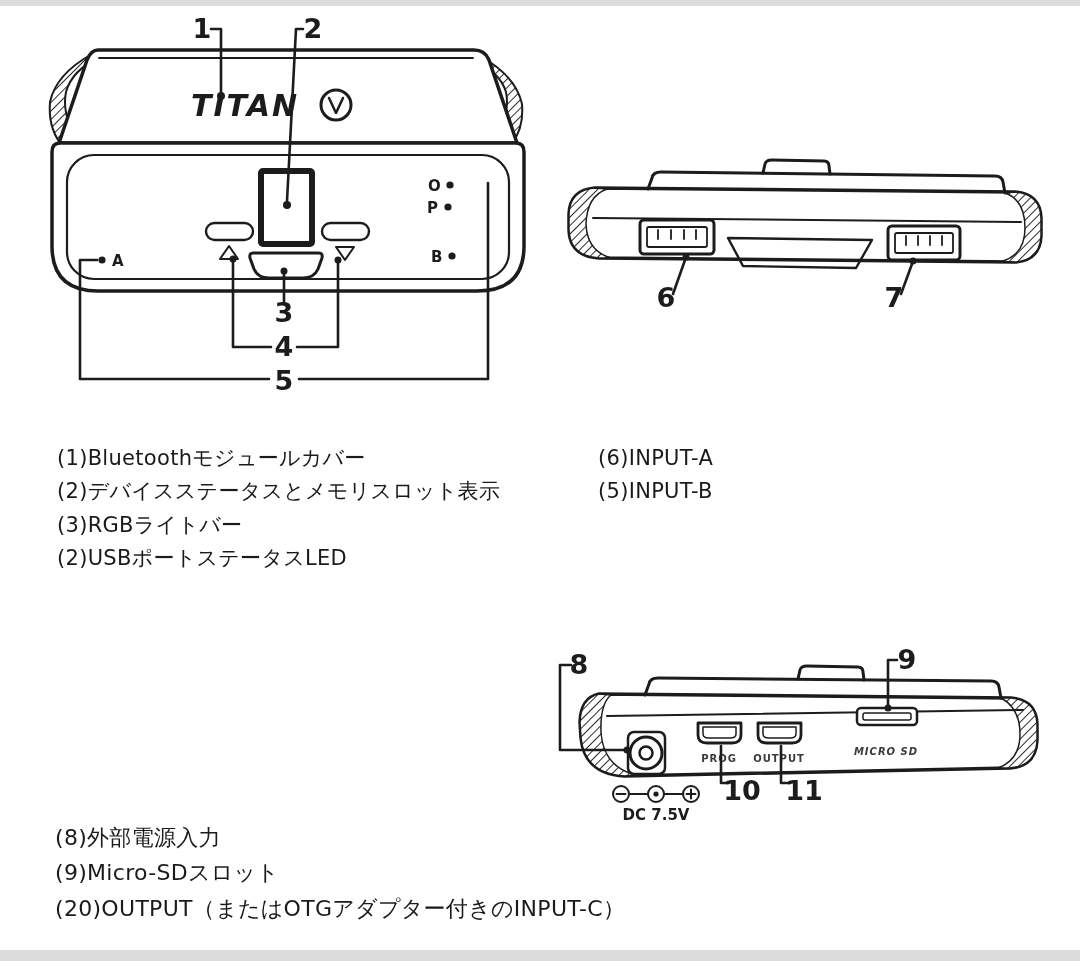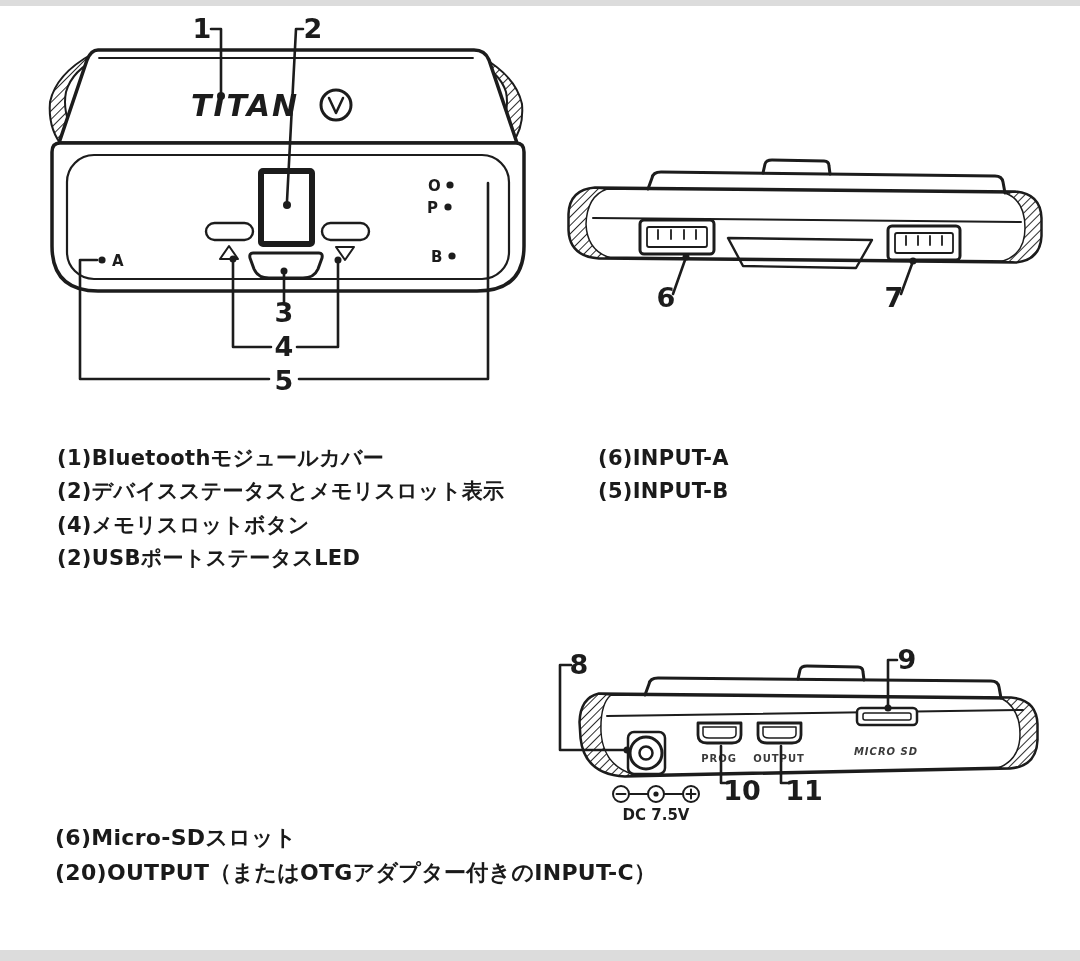--- a/index.html
+++ b/index.html
@@ -10,21 +10,21 @@
   .edge.top { top:0; height:6px; }
   .edge.bottom { bottom:0; height:11px; }
   svg.view { position:absolute; overflow:visible; }
   svg text { font-family:"DejaVu Sans","Liberation Sans",sans-serif; fill:#1c1c1c; stroke:none; }
   .callout-num { font-size:27px; font-weight:700; }
   .led-letter { font-size:15px; font-weight:700; }
   .logo-text { font-size:30px; font-weight:800; font-style:italic; letter-spacing:2px; }
   .port-label { font-size:10px; font-weight:700; letter-spacing:1px; fill:#3a3a3a; }
   .microsd { font-style:italic; }
   .dc-label { font-size:15px; font-weight:700; }
-  .legend { position:absolute; color:#1a1a1a; font-weight:700; letter-spacing:0.3px; }
+  .legend { position:absolute; color:#1a1a1a; font-weight:400; letter-spacing:0.3px; }
   .legend-top-left { left:57px; top:441px; font-size:21px; }
   .legend-top-right { left:598px; top:441px; font-size:21px; }
   .legend-top-left .legend-item, .legend-top-right .legend-item { height:33.5px; display:flex; align-items:center; white-space:nowrap; }
   .legend-bottom { left:55px; top:820px; font-size:22px; }
   .legend-bottom .legend-item { height:35.5px; display:flex; align-items:center; white-space:nowrap; }
 </style>
 </head>
 <body>
 
 <div class="page">
@@ -183,26 +183,27 @@
         <text class="callout-num" x="362" y="41" text-anchor="middle">9</text>
         <text class="callout-num" x="197" y="172" text-anchor="middle">10</text>
         <text class="callout-num" x="259" y="172" text-anchor="middle">11</text>
       </g>
     </g>
   </svg>
 
   <div class="legend legend-top-left">
     <div class="legend-item">(1)Bluetoothモジュールカバー</div>
     <div class="legend-item">(2)デバイスステータスとメモリスロット表示</div>
-    <div class="legend-item">(4)メモリスロットボタン</div>
+    <div class="legend-item">(3)RGBライトバー</div>
     <div class="legend-item">(2)USBポートステータスLED</div>
   </div>
 
   <div class="legend legend-top-right">
     <div class="legend-item">(6)INPUT-A</div>
     <div class="legend-item">(5)INPUT-B</div>
   </div>
 
   <div class="legend legend-bottom">
-    <div class="legend-item">(6)Micro-SDスロット</div>
+    <div class="legend-item">(8)外部電源入力</div>
+    <div class="legend-item">(9)Micro-SDスロット</div>
     <div class="legend-item">(20)OUTPUT（またはOTGアダプター付きのINPUT-C）</div>
   </div>
 </div>
 
 </body></html>

